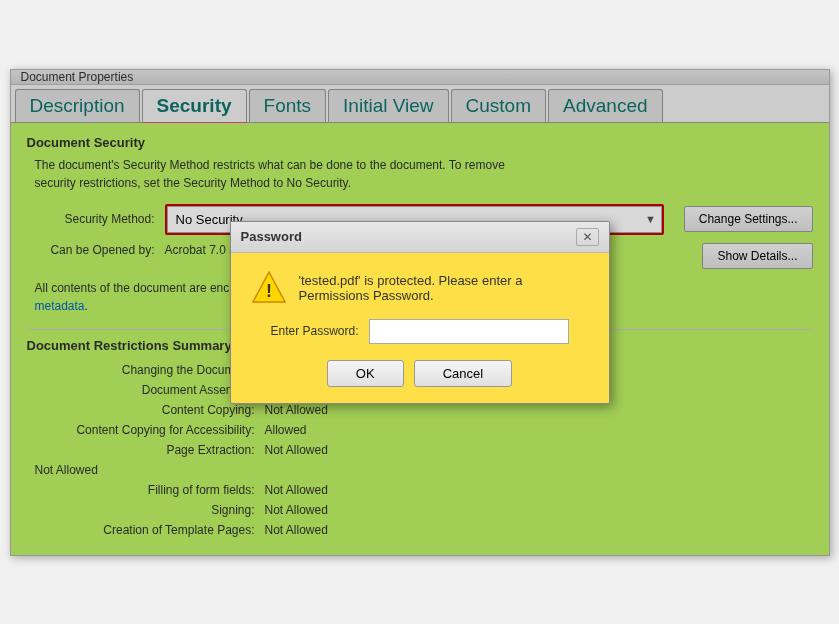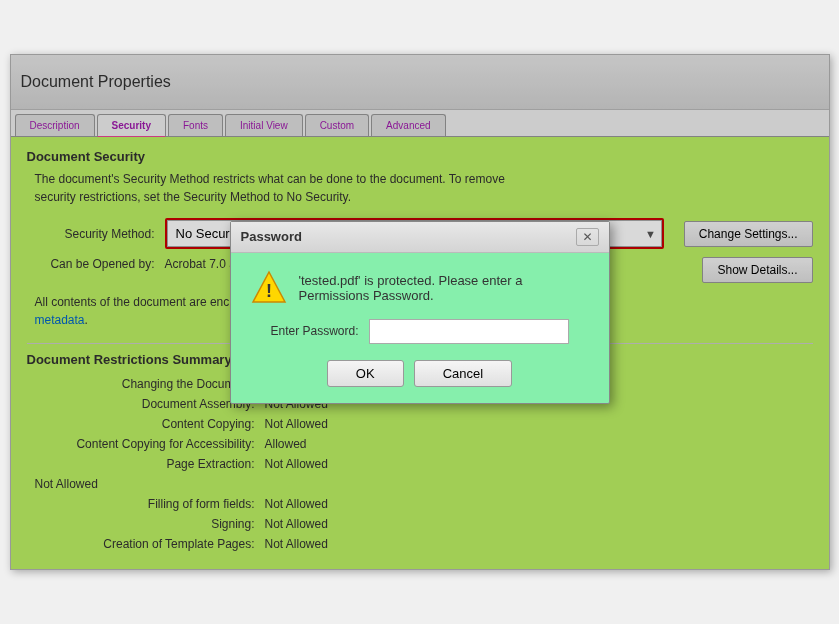--- a/index.html
+++ b/index.html
@@ -18,44 +18,44 @@
     .window {
       width: 820px;
       background: #f0f0f0;
       border: 1px solid #999;
       box-shadow: 2px 2px 8px rgba(0,0,0,0.3);
       position: relative;
     }
 
     .title-bar {
       background: linear-gradient(to bottom, #e8e8e8, #d4d4d4);
-      padding: 18px 10px;
-      font-size: 16px;
+      padding: 0 10px;
+      font-size: 12px;
       color: #333;
       border-bottom: 1px solid #bbb;
     }
 
     .tabs {
       display: flex;
       background: #f0f0f0;
       border-bottom: 1px solid #999;
       padding-top: 4px;
       padding-left: 4px;
     }
 
     .tab {
       padding: 5px 14px;
       border: 1px solid #999;
       border-bottom: none;
       background: #e0e0e0;
       cursor: pointer;
       margin-right: 2px;
       border-radius: 3px 3px 0 0;
-      font-size: 10px;
-      color: #a21caf;
+      font-size: 19px;
+      color: #0f766e;
     }
 
     .tab.active {
       background: #f0f0f0;
       border-bottom: 1px solid #ec4899;
       margin-bottom: -1px;
       font-weight: bold;
     }
 
     .content {
@@ -174,21 +174,21 @@
       position: absolute;
       top: 0; left: 0; right: 0; bottom: 0;
       background: rgba(0,0,0,0.15);
       display: flex;
       align-items: center;
       justify-content: center;
       z-index: 100;
     }
 
     .modal-dialog {
-      background: #86efac;
+      background: #fde047;
       border: 1px solid #888;
       box-shadow: 3px 3px 12px rgba(0,0,0,0.4);
       width: 380px;
       border-radius: 2px;
     }
 
     .modal-title-bar {
       background: linear-gradient(to bottom, #e8e8e8, #d4d4d4);
       padding: 6px 10px;
       display: flex;

